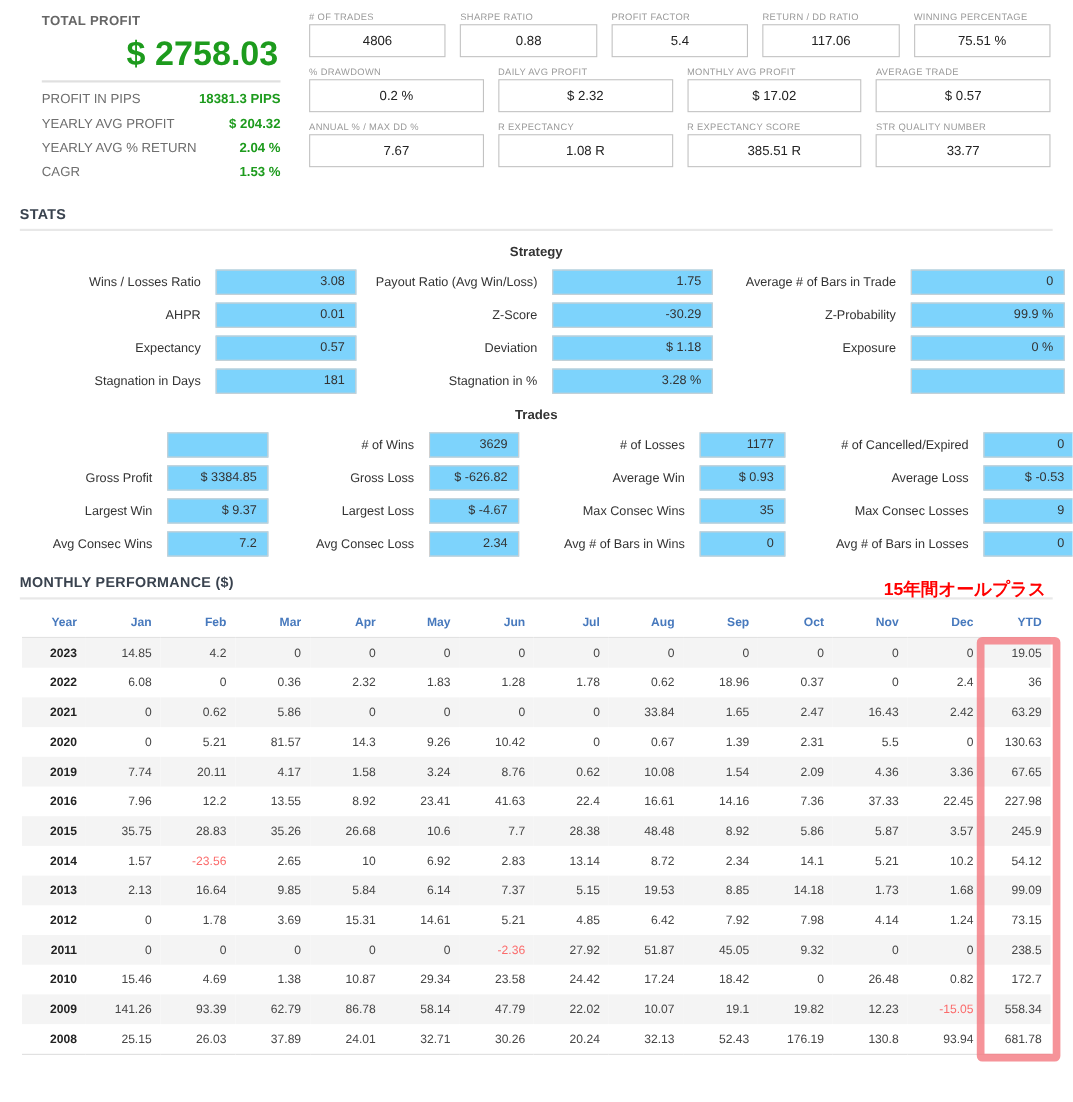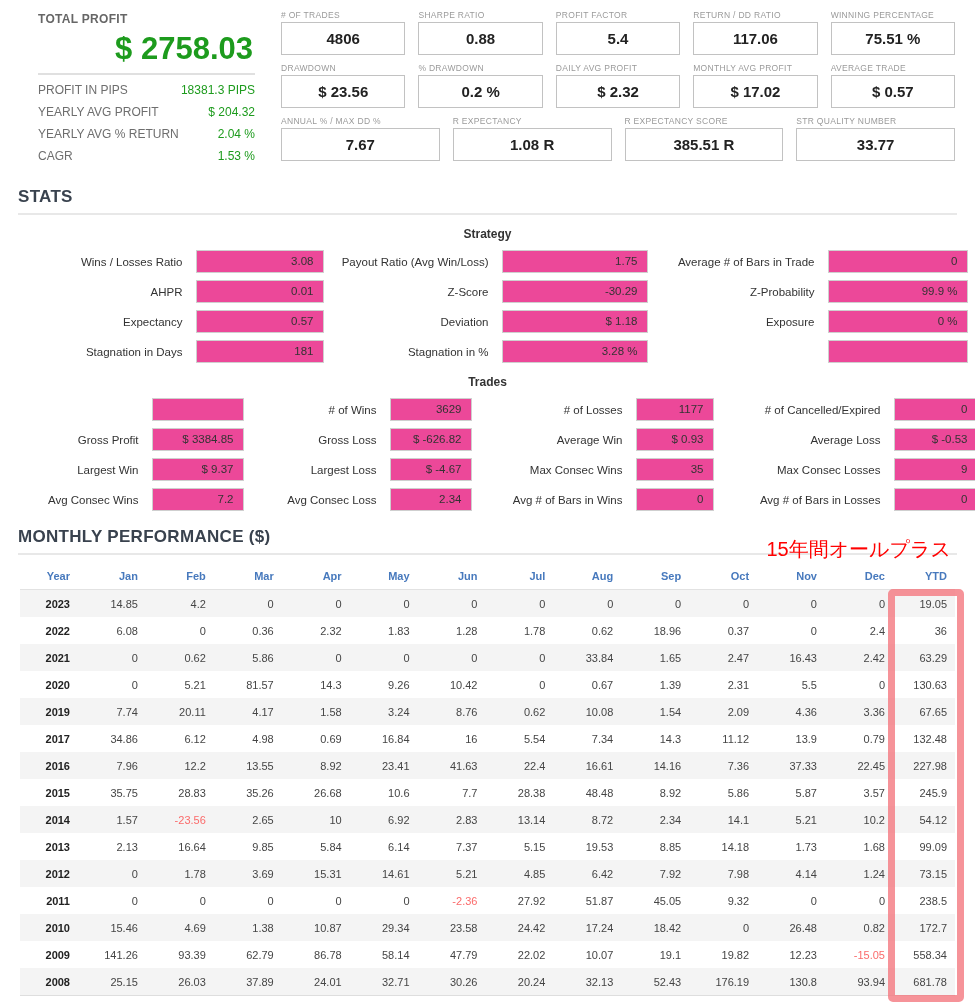--- a/index.html
+++ b/index.html
@@ -10,39 +10,39 @@
     position: relative; overflow: hidden;
   }
   
   .top { display: flex; padding: 10px 20px 0 20px; }
   .summary { width: 235px; padding: 2px 0 0 18px; flex-shrink: 0; }
   .summary-title { font-size: 12px; font-weight: bold; color: #666; letter-spacing: .3px; }
   .total-profit { color: #1d9b1d; font-size: 31px; font-weight: bold; text-align: right; margin: 5px 2px 6px 0; }
   .summary-divider { border: 0; border-top: 2px solid #e0e0e0; margin-bottom: 8px; }
   .summary-row { display: flex; justify-content: space-between; font-size: 12px; margin: 8px 0; }
   .summary-row .lbl { color: #6e6e6e; }
-  .summary-row .val { color: #1d9b1d; }
+  .summary-row .val { color: #1d9b1d; font-weight: bold; }
   .metrics { flex: 1; margin-left: 26px; display: flex; flex-direction: column; gap: 8px; }
   .metrics-row { display: flex; gap: 13px; }
   .metric { flex: 1; min-width: 0; }
   .m-label { font-size: 8.5px; color: #9a9a9a; letter-spacing: .3px; margin-bottom: 2px; white-space: nowrap; overflow: hidden; }
-  .m-box { border: 1px solid #c2c2c2; background: #fff; text-align: center; font-weight: bold; font-size: 15px; color: #222; padding: 7px 2px; }
+  .m-box { border: 1px solid #c2c2c2; background: #fff; text-align: center; font-weight: normal; font-size: 12px; color: #222; padding: 7px 2px; }
   
-  .section-h { font-size: 17px; font-weight: bold; color: #39424e; letter-spacing: .3px;
+  .section-h { font-size: 13px; font-weight: bold; color: #39424e; letter-spacing: .3px;
                margin: 16px 18px 0 18px; padding-bottom: 6px; border-bottom: 2px solid #e8e8e8; }
   .sub-h { text-align: center; font-weight: bold; font-size: 12px; color: #333; margin: 12px 0 9px 0; }
   .pair-grid { display: grid; justify-content: center; column-gap: 6px; row-gap: 7px; align-items: center; }
   #strategy-grid { grid-template-columns: 182px 128px 166px 146px 168px 140px; }
   #trades-grid   { grid-template-columns: 148px 92px 134px 82px 152px 78px 168px 84px; }
   .s-lbl { text-align: right; font-size: 11.5px; color: #333; padding-right: 7px; white-space: nowrap; }
-  .s-box { background: #ec4899; border: 1px solid #cfcfcf; font-size: 11.5px; color: #333;
+  .s-box { background: #7dd3fc; border: 1px solid #cfcfcf; font-size: 11.5px; color: #333;
            text-align: right; padding: 4px 9px; min-height: 23px; }
   
   .monthly-wrap { position: relative; margin: 8px 20px 0 20px; }
-  .annotation { position: absolute; top: -27px; right: 4px; color: #ff0000; font-weight: normal; font-size: 20px; }
+  .annotation { position: absolute; top: -27px; right: 4px; color: #ff0000; font-weight: bold; font-size: 16px; }
   table { width: 100%; border-collapse: collapse; font-size: 11px; table-layout: fixed; }
   thead th { color: #4779bd; font-weight: bold; text-align: right; padding: 7px 8px;
              border-bottom: 1px solid #e2e2e2; }
   thead th.col-year { width: 58px; }
   thead th.col-ytd { width: 62px; }
   tbody td { text-align: right; padding: 7.5px 8px; color: #454545; }
   tbody tr:nth-child(odd) { background: #f4f4f4; }
   tbody tr:last-child td { border-bottom: 1px solid #dedede; }
   td.year { font-weight: bold; color: #222; }
   td.neg { color: #fb6b6b; }
@@ -93,24 +93,20 @@
         <div class="metric">
           <div class="m-label">RETURN / DD RATIO</div>
           <div class="m-box">117.06</div>
         </div>
         <div class="metric">
           <div class="m-label">WINNING PERCENTAGE</div>
           <div class="m-box">75.51 %</div>
         </div>
       </div>
       <div class="metrics-row">
-        <div class="metric">
-          <div class="m-label">DRAWDOWN</div>
-          <div class="m-box">$ 23.56</div>
-        </div>
         <div class="metric">
           <div class="m-label">% DRAWDOWN</div>
           <div class="m-box">0.2 %</div>
         </div>
         <div class="metric">
           <div class="m-label">DAILY AVG PROFIT</div>
           <div class="m-box">$ 2.32</div>
         </div>
         <div class="metric">
           <div class="m-label">MONTHLY AVG PROFIT</div>
@@ -306,36 +302,20 @@
             <td>8.76</td>
             <td>0.62</td>
             <td>10.08</td>
             <td>1.54</td>
             <td>2.09</td>
             <td>4.36</td>
             <td>3.36</td>
             <td>67.65</td>
           </tr>
           <tr>
-            <td class="year">2017</td>
-            <td>34.86</td>
-            <td>6.12</td>
-            <td>4.98</td>
-            <td>0.69</td>
-            <td>16.84</td>
-            <td>16</td>
-            <td>5.54</td>
-            <td>7.34</td>
-            <td>14.3</td>
-            <td>11.12</td>
-            <td>13.9</td>
-            <td>0.79</td>
-            <td>132.48</td>
-          </tr>
-          <tr>
             <td class="year">2016</td>
             <td>7.96</td>
             <td>12.2</td>
             <td>13.55</td>
             <td>8.92</td>
             <td>23.41</td>
             <td>41.63</td>
             <td>22.4</td>
             <td>16.61</td>
             <td>14.16</td>

